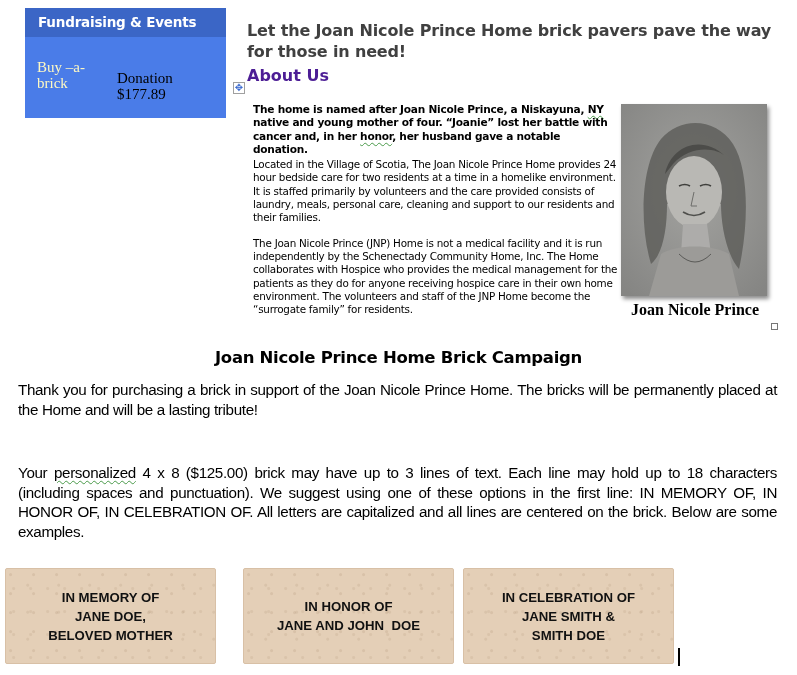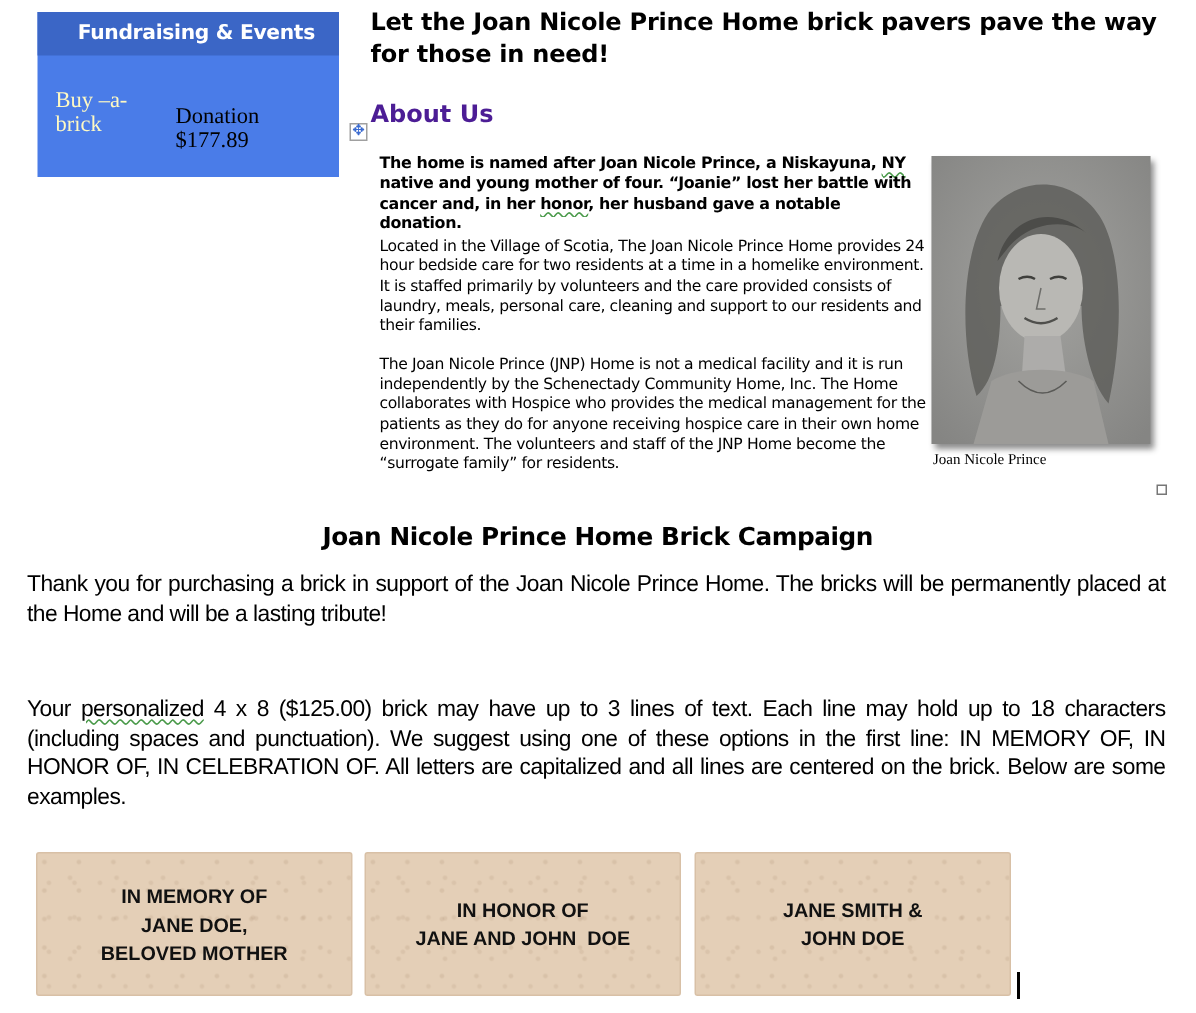--- a/index.html
+++ b/index.html
@@ -2,66 +2,66 @@
 <html><head>
   <meta charset="utf-8">
   <style>
     * { box-sizing: border-box; margin: 0; padding: 0; }
     html, body { width: 797px; height: 675px; overflow: hidden; background: #ffffff; }
     body { position: relative; font-family: "DejaVu Sans", sans-serif; color: #000; }
 
     
     .fund-box { position: absolute; left: 25px; top: 8px; width: 201px; height: 110px; background: #4a7ce8; }
     .fund-head { height: 29px; background: #3b66c6; color: #ffffff; font-weight: bold; font-size: 13.5px;
-                 padding: 6px 16px 0 13px; font-family: "DejaVu Sans", sans-serif; letter-spacing: -0.2px; text-align: right; }
+                 padding: 6px 16px 0 13px; font-family: "DejaVu Sans", sans-serif; letter-spacing: -0.2px; }
     .fund-body { position: relative; height: 81px; }
     .buy-link { position: absolute; left: 12px; top: 22px; width: 62px; font-family: "Liberation Serif", serif;
                 font-size: 15px; line-height: 16px; color: #fef9c3; text-decoration: none; }
     .donation { position: absolute; left: 92px; top: 33px; font-family: "Liberation Serif", serif;
                 font-size: 15px; line-height: 16px; color: #000; }
 
     
-    .headline { position: absolute; left: 247px; top: 4px; width: 545px; font-weight: bold; font-size: 16px;
-                line-height: 21px; color: #000000; letter-spacing: -0.15px; }
+    .headline { position: absolute; left: 247px; top: 20px; width: 545px; font-weight: bold; font-size: 16px;
+                line-height: 21px; color: #404040; letter-spacing: -0.15px; }
     .about { position: absolute; left: 247px; top: 66px; font-weight: bold; font-size: 16px; color: #4c1d95; }
     .move-handle { position: absolute; left: 233px; top: 82px; width: 12px; height: 12px; border: 1px solid #a0a0a0;
                    background: #fff; color: #3a6ad0; font-size: 10px; line-height: 10px; text-align: center; }
 
     
     .about-text { position: absolute; left: 253px; top: 103px; width: 365px; font-size: 10.4px; line-height: 13.3px; letter-spacing: -0.25px; }
     .about-text p { margin-bottom: 12px; }
     .about-text p.bold { font-weight: bold; font-size: 10.6px; margin-bottom: 2px; }
     .squiggle { text-decoration: underline wavy #4a9a4a; text-decoration-thickness: 1px; text-underline-offset: 2px; }
 
     
     .photo-frame { position: absolute; left: 621px; top: 104px; width: 146px; height: 192px; background: #8d8d8b;
                    box-shadow: 2px 3px 4px rgba(0,0,0,0.45); overflow: hidden; }
     .photo-frame svg { width: 100%; height: 100%; display: block; }
-    .photo-caption { position: absolute; left: 622px; top: 301px; width: 146px; 
-                     font-family: "Liberation Serif", serif; font-weight: normal; font-size: 10px; }
+    .photo-caption { position: absolute; left: 622px; top: 301px; width: 146px; text-align: center;
+                     font-family: "Liberation Serif", serif; font-weight: bold; font-size: 16px; }
     .anchor-handle { position: absolute; left: 771px; top: 323px; width: 7px; height: 7px; border: 1px solid #777; background: #fff; }
 
     
     .campaign-title { position: absolute; left: 0; top: 348px; width: 797px; text-align: center; font-weight: bold;
                       font-size: 16.5px; letter-spacing: -0.3px; }
     .para { position: absolute; left: 18px; width: 759px; font-family: "Liberation Sans", sans-serif; font-size: 15.2px;
             line-height: 19.5px; text-align: justify; letter-spacing: -0.35px; }
     .para1 { top: 380px; }
     .para2 { top: 463px; }
 
     
     .brick { position: absolute; top: 568px; height: 96px; background: #e4cfb7;
              background-image: radial-gradient(circle at 20% 30%, rgba(160,130,100,0.18) 1px, transparent 2px),
                                radial-gradient(circle at 70% 60%, rgba(160,130,100,0.16) 1px, transparent 2px),
                                radial-gradient(circle at 45% 85%, rgba(160,130,100,0.15) 1px, transparent 2px);
              background-size: 23px 19px, 31px 27px, 17px 23px;
              border: 1px solid #d8c0a6; border-radius: 2px;
              display: flex; flex-direction: column; justify-content: center; align-items: center;
              font-family: "Liberation Sans", sans-serif; font-weight: bold; font-size: 13.2px; line-height: 19px; text-align: center; color: #111; }
-    .brick-1 { left: 24px; width: 211px; }
+    .brick-1 { left: 5px; width: 211px; }
     .brick-2 { left: 243px; width: 211px; }
     .brick-3 { left: 463px; width: 211px; }
     .brick-line { display: block; white-space: pre; }
     .caret { position: absolute; left: 678px; top: 648px; width: 2px; height: 18px; background: #000; }
   </style>
 </head>
 <body>
 
 <div class="fund-box">
   <div class="fund-head">Fundraising &amp; Events</div>
@@ -115,16 +115,17 @@
 <div class="brick brick-1">
   <span class="brick-line">IN MEMORY OF</span>
   <span class="brick-line">JANE DOE,</span>
   <span class="brick-line">BELOVED MOTHER</span>
 </div>
 <div class="brick brick-2">
   <span class="brick-line">IN HONOR OF</span>
   <span class="brick-line">JANE AND JOHN  DOE</span>
 </div>
 <div class="brick brick-3">
+  <span class="brick-line">IN CELEBRATION OF</span>
   <span class="brick-line">JANE SMITH &amp;</span>
-  <span class="brick-line">JOHN DOE</span>
+  <span class="brick-line">SMITH DOE</span>
 </div>
 <div class="caret"></div>
 
 </body></html>

